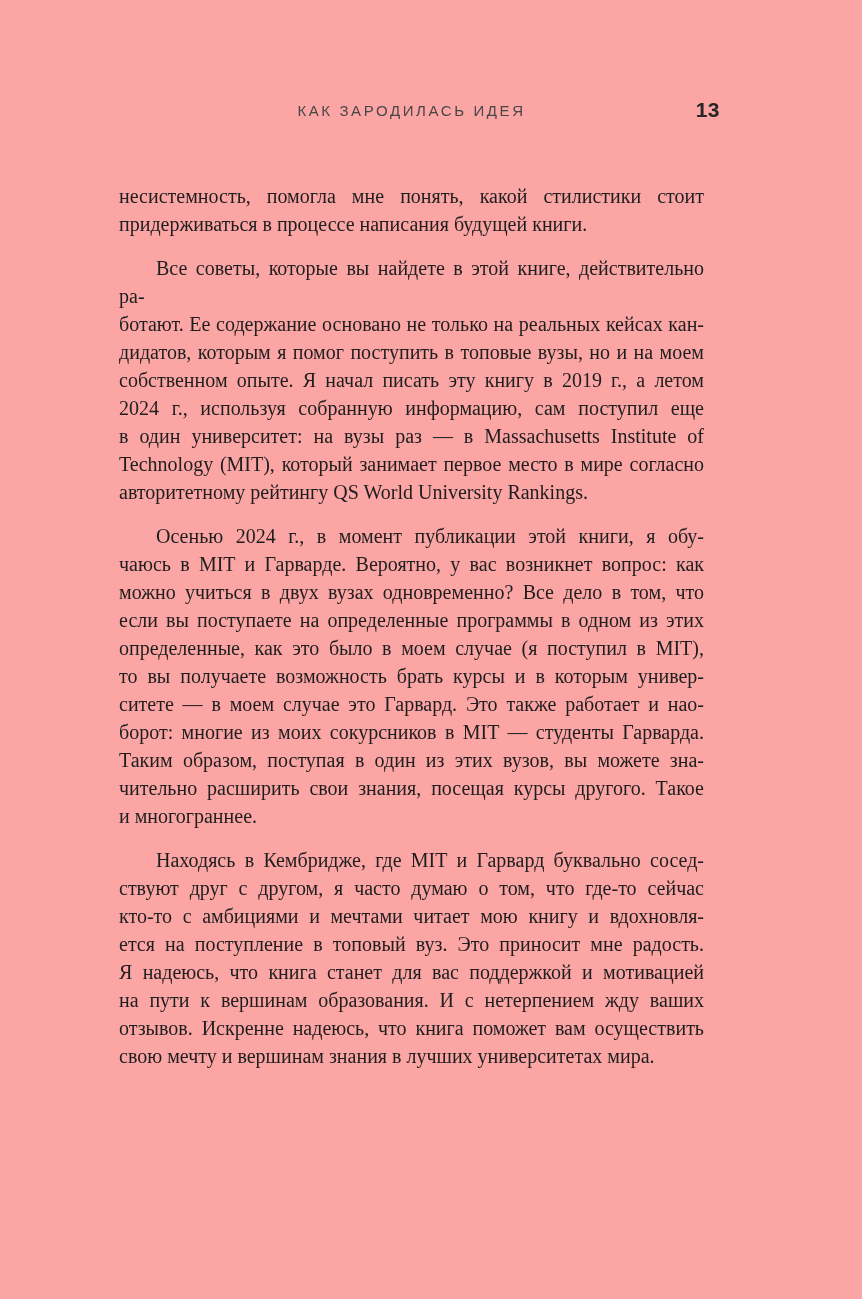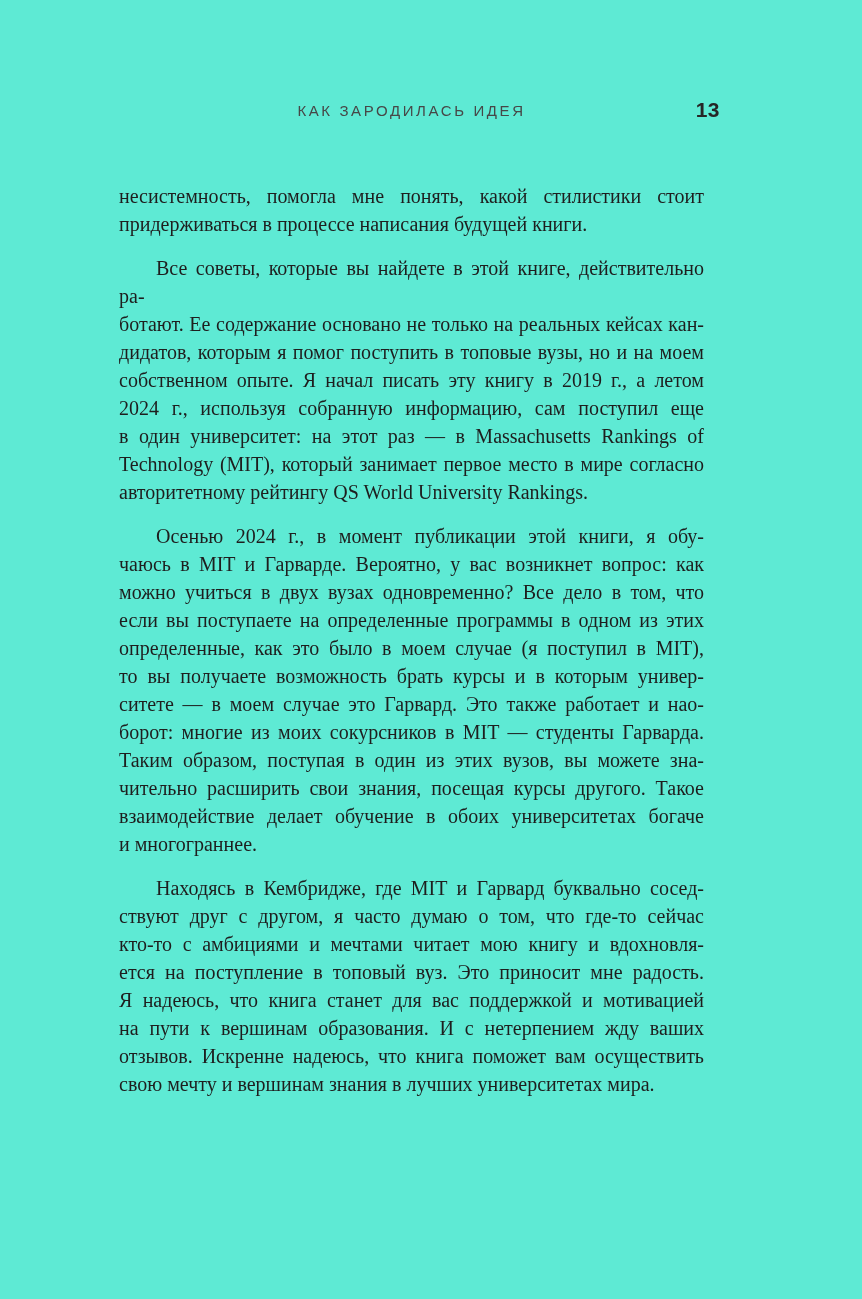--- a/index.html
+++ b/index.html
@@ -2,21 +2,21 @@
 <html><head>
 <meta charset="utf-8">
 <style>
   * { box-sizing: border-box; }
   html, body { margin: 0; padding: 0; background: #ffffff; }
 
   .page {
     position: relative;
     width: 862px;
     height: 1299px;
-    background: #5eead4;
+    background: #fca5a5;
     overflow: hidden;
     font-family: "Liberation Serif", "DejaVu Serif", serif;
   }
 
   
   .running-header {
     position: absolute;
     top: 100px;
     left: 103px;
     width: 617px;
@@ -82,36 +82,35 @@
       <div class="para">
         <div class="line">несистемность, помогла мне понять, какой стилистики стоит</div>
         <div class="line last">придерживаться в процессе написания будущей книги.</div>
       </div>
       <div class="para indented">
         <div class="line">Все советы, которые вы найдете в этой книге, действительно ра-</div>
         <div class="line">ботают. Ее содержание основано не только на реальных кейсах кан-</div>
         <div class="line">дидатов, которым я помог поступить в топовые вузы, но и на моем</div>
         <div class="line">собственном опыте. Я начал писать эту книгу в 2019 г., а летом</div>
         <div class="line">2024 г., используя собранную информацию, сам поступил еще</div>
-        <div class="line">в один университет: на этот раз — в Massachusetts Rankings of</div>
+        <div class="line">в один университет: на вузы раз — в Massachusetts Institute of</div>
         <div class="line">Technology (MIT), который занимает первое место в мире согласно</div>
         <div class="line last">авторитетному рейтингу QS World University Rankings.</div>
       </div>
       <div class="para indented">
         <div class="line">Осенью 2024 г., в момент публикации этой книги, я обу-</div>
         <div class="line">чаюсь в MIT и Гарварде. Вероятно, у вас возникнет вопрос: как</div>
         <div class="line">можно учиться в двух вузах одновременно? Все дело в том, что</div>
         <div class="line">если вы поступаете на определенные программы в одном из этих</div>
         <div class="line">определенные, как это было в моем случае (я поступил в MIT),</div>
         <div class="line">то вы получаете возможность брать курсы и в которым универ-</div>
         <div class="line">ситете — в моем случае это Гарвард. Это также работает и нао-</div>
         <div class="line">борот: многие из моих сокурсников в MIT — студенты Гарварда.</div>
         <div class="line">Таким образом, поступая в один из этих вузов, вы можете зна-</div>
         <div class="line">чительно расширить свои знания, посещая курсы другого. Такое</div>
-        <div class="line">взаимодействие делает обучение в обоих университетах богаче</div>
         <div class="line last">и многограннее.</div>
       </div>
       <div class="para indented">
         <div class="line">Находясь в Кембридже, где MIT и Гарвард буквально сосед-</div>
         <div class="line">ствуют друг с другом, я часто думаю о том, что где-то сейчас</div>
         <div class="line">кто-то с амбициями и мечтами читает мою книгу и вдохновля-</div>
         <div class="line">ется на поступление в топовый вуз. Это приносит мне радость.</div>
         <div class="line">Я надеюсь, что книга станет для вас поддержкой и мотивацией</div>
         <div class="line">на пути к вершинам образования. И с нетерпением жду ваших</div>
         <div class="line">отзывов. Искренне надеюсь, что книга поможет вам осуществить</div>

